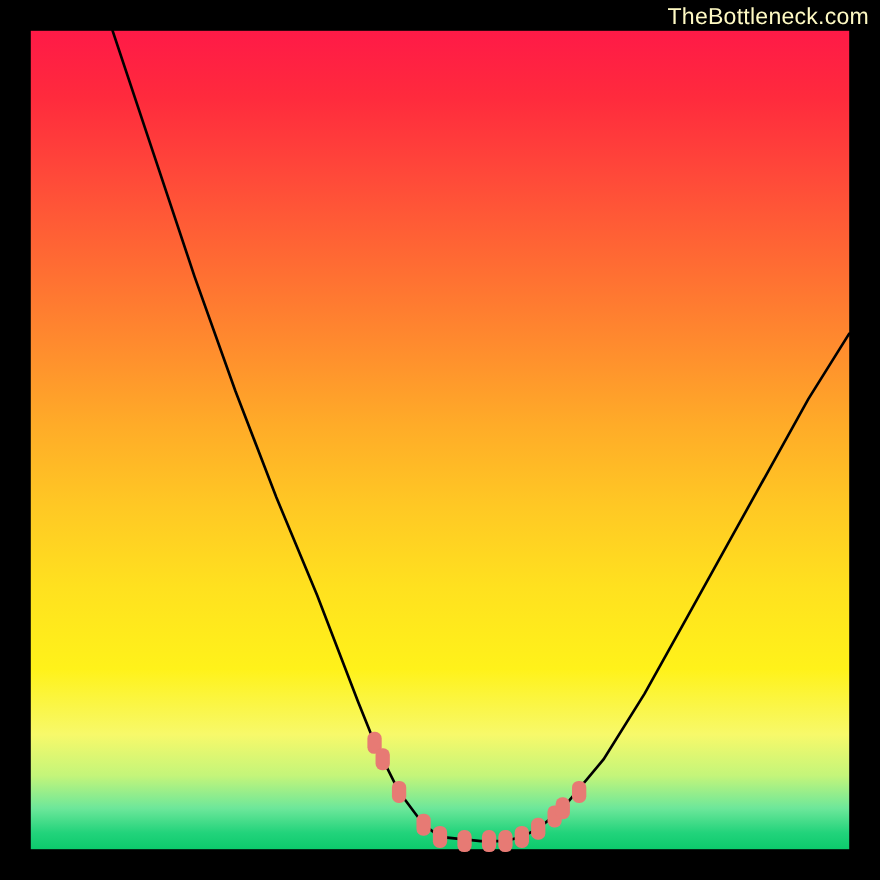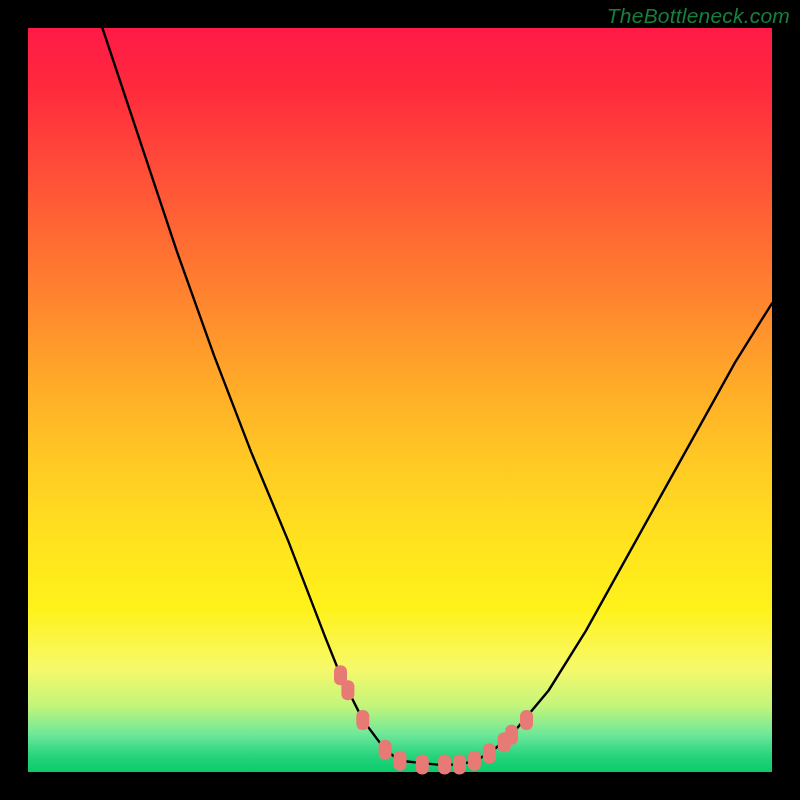--- a/index.html
+++ b/index.html
@@ -38,26 +38,25 @@
       #c4f57a 91%,
       #6de79a 95%,
       #22d37b 98%,
       #0cca6c 100%
     );
   }
   .watermark {
     position: absolute;
     top: 4px;
     right: 10px;
-    color: #15803d;
+    color: #fef9c3;
     font-size: 21px;
     font-weight: 500;
     letter-spacing: 0.2px;
     user-select: none;
-    font-style: italic;
   }
   svg.curve {
     position: absolute;
     inset: 0;
     width: 100%;
     height: 100%;
     overflow: visible;
   }
   .marker {
     fill: #e77a74;

